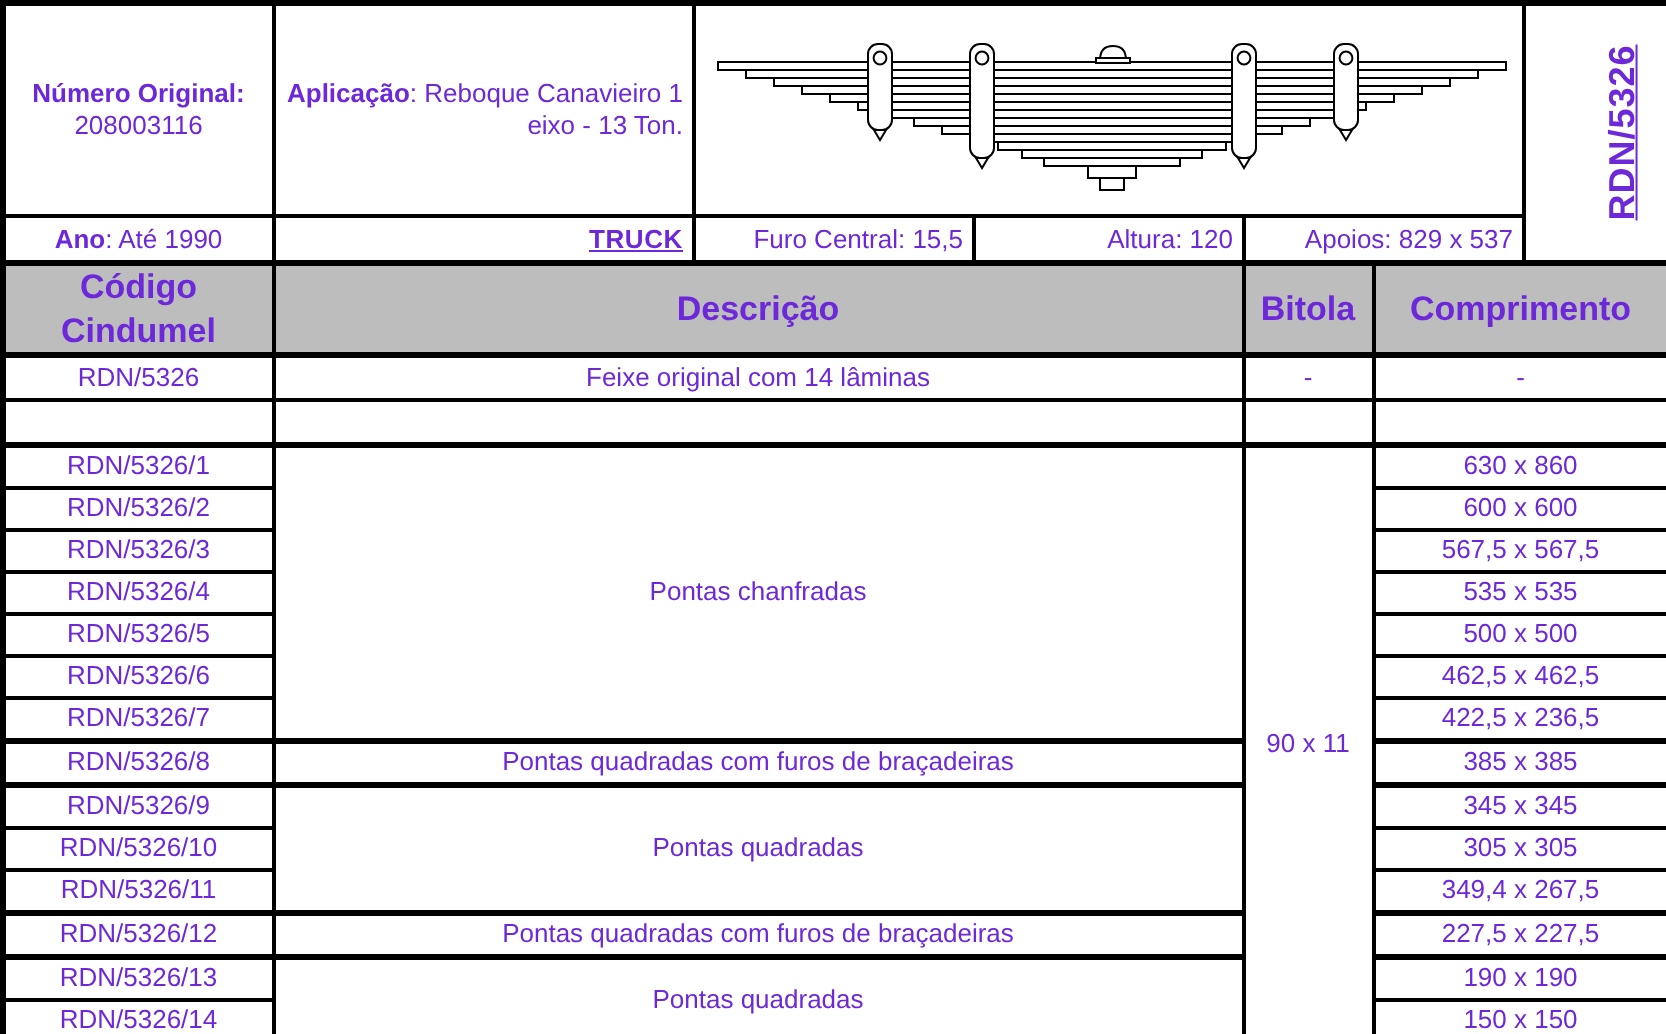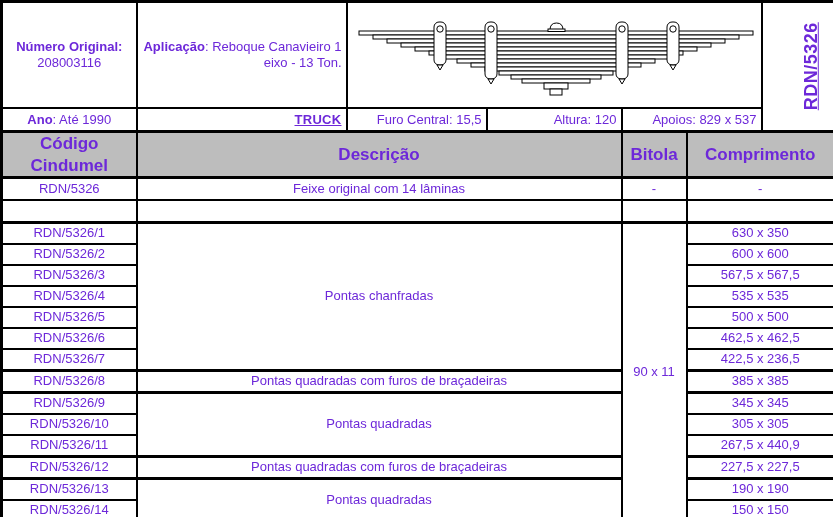--- a/index.html
+++ b/index.html
@@ -160,21 +160,21 @@
       <td></td>
       <td colspan="2"></td>
     </tr>
 
     </tbody>
       <tbody id="spec-rows">
         <tr class="r-data thick-top">
           <td class="code">RDN/5326/1</td>
           <td class="desc" colspan="3" rowspan="7">Pontas chanfradas</td>
           <td class="bitola" rowspan="14">90 x 11</td>
-          <td class="comp" colspan="2">630 x 350</td>
+          <td class="comp" colspan="2">630 x 860</td>
         </tr>
         <tr class="r-data">
           <td class="code">RDN/5326/2</td>
           <td class="comp" colspan="2">600 x 600</td>
         </tr>
         <tr class="r-data">
           <td class="code">RDN/5326/3</td>
           <td class="comp" colspan="2">567,5 x 567,5</td>
         </tr>
         <tr class="r-data">
@@ -202,21 +202,21 @@
           <td class="code">RDN/5326/9</td>
           <td class="desc" colspan="3" rowspan="3">Pontas quadradas</td>
           <td class="comp" colspan="2">345 x 345</td>
         </tr>
         <tr class="r-data">
           <td class="code">RDN/5326/10</td>
           <td class="comp" colspan="2">305 x 305</td>
         </tr>
         <tr class="r-data">
           <td class="code">RDN/5326/11</td>
-          <td class="comp" colspan="2">267,5 x 440,9</td>
+          <td class="comp" colspan="2">349,4 x 267,5</td>
         </tr>
         <tr class="r-data thick-top">
           <td class="code">RDN/5326/12</td>
           <td class="desc" colspan="3" rowspan="1">Pontas quadradas com furos de braçadeiras</td>
           <td class="comp" colspan="2">227,5 x 227,5</td>
         </tr>
         <tr class="r-data thick-top">
           <td class="code">RDN/5326/13</td>
           <td class="desc" colspan="3" rowspan="2">Pontas quadradas</td>
           <td class="comp" colspan="2">190 x 190</td>

